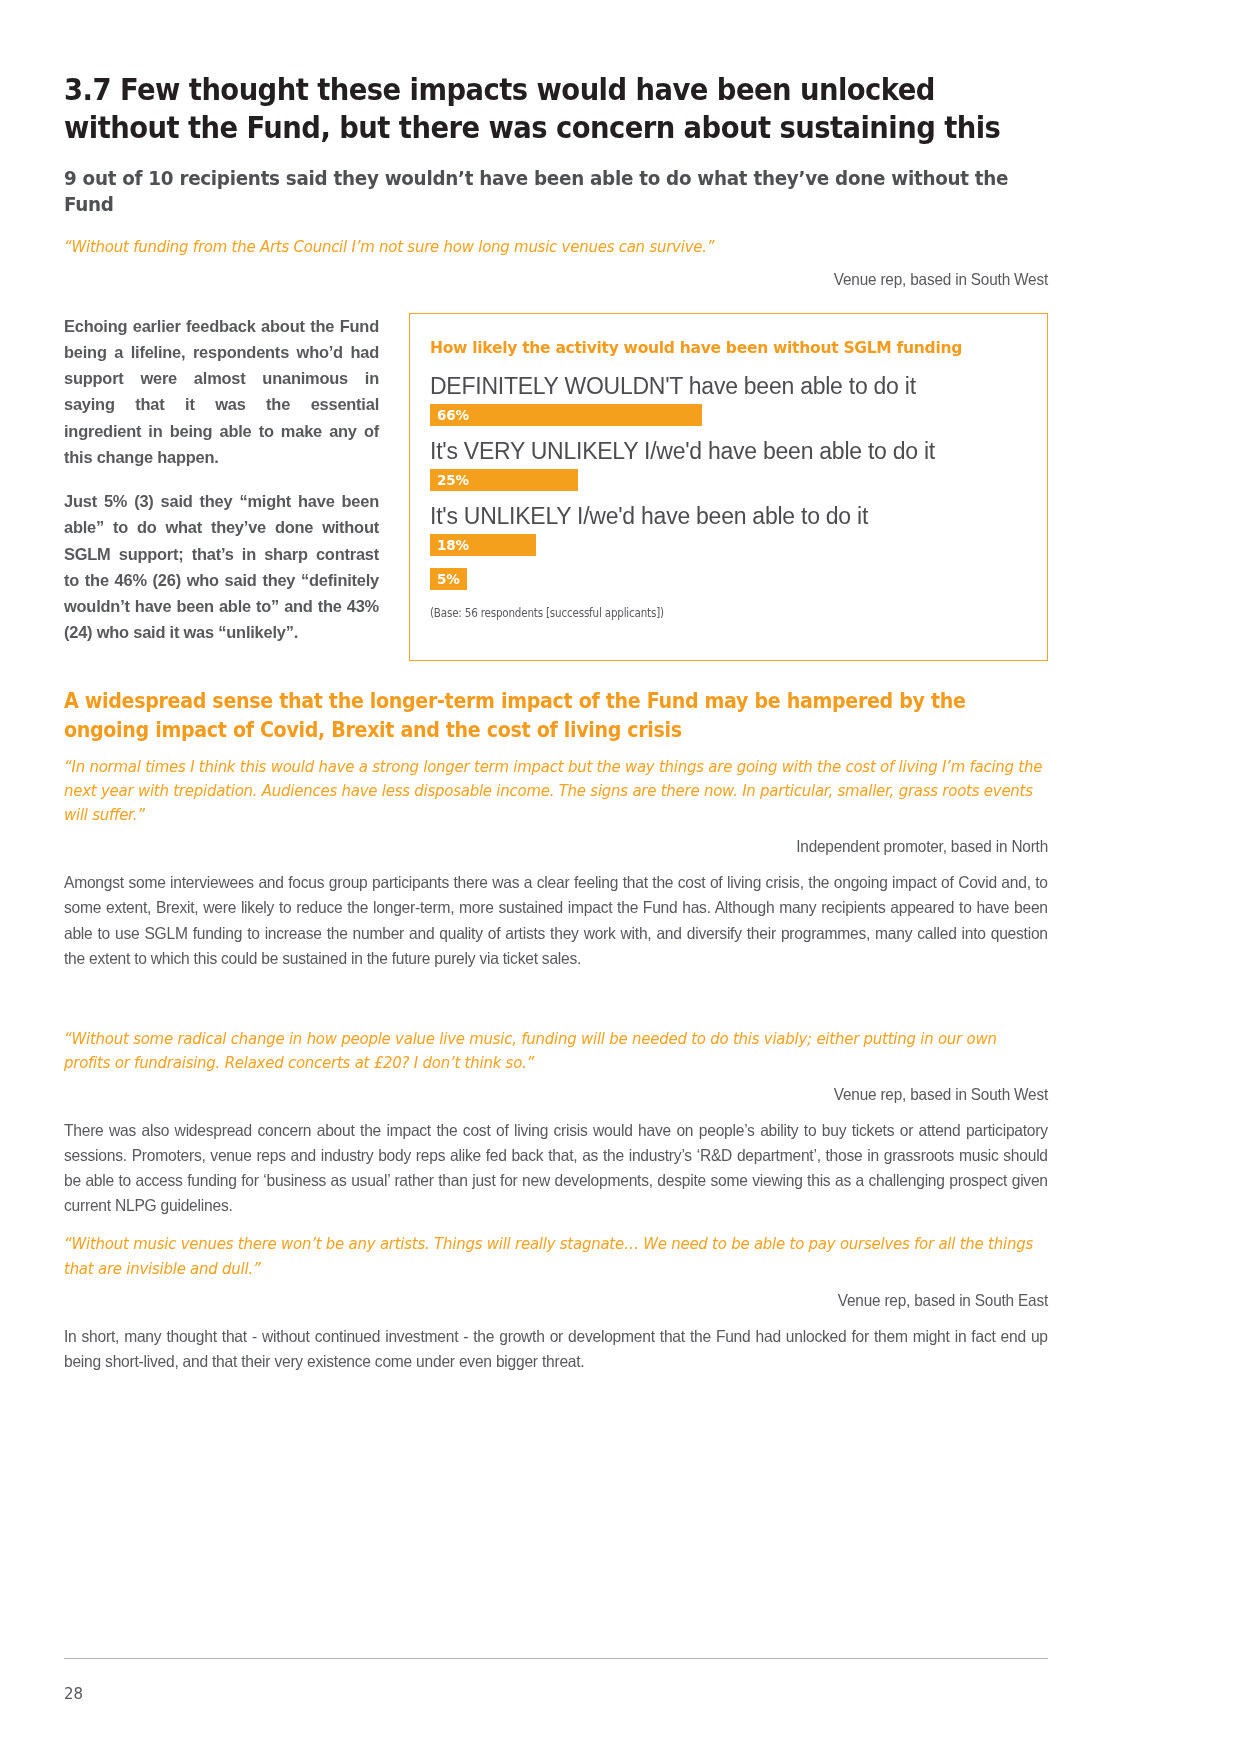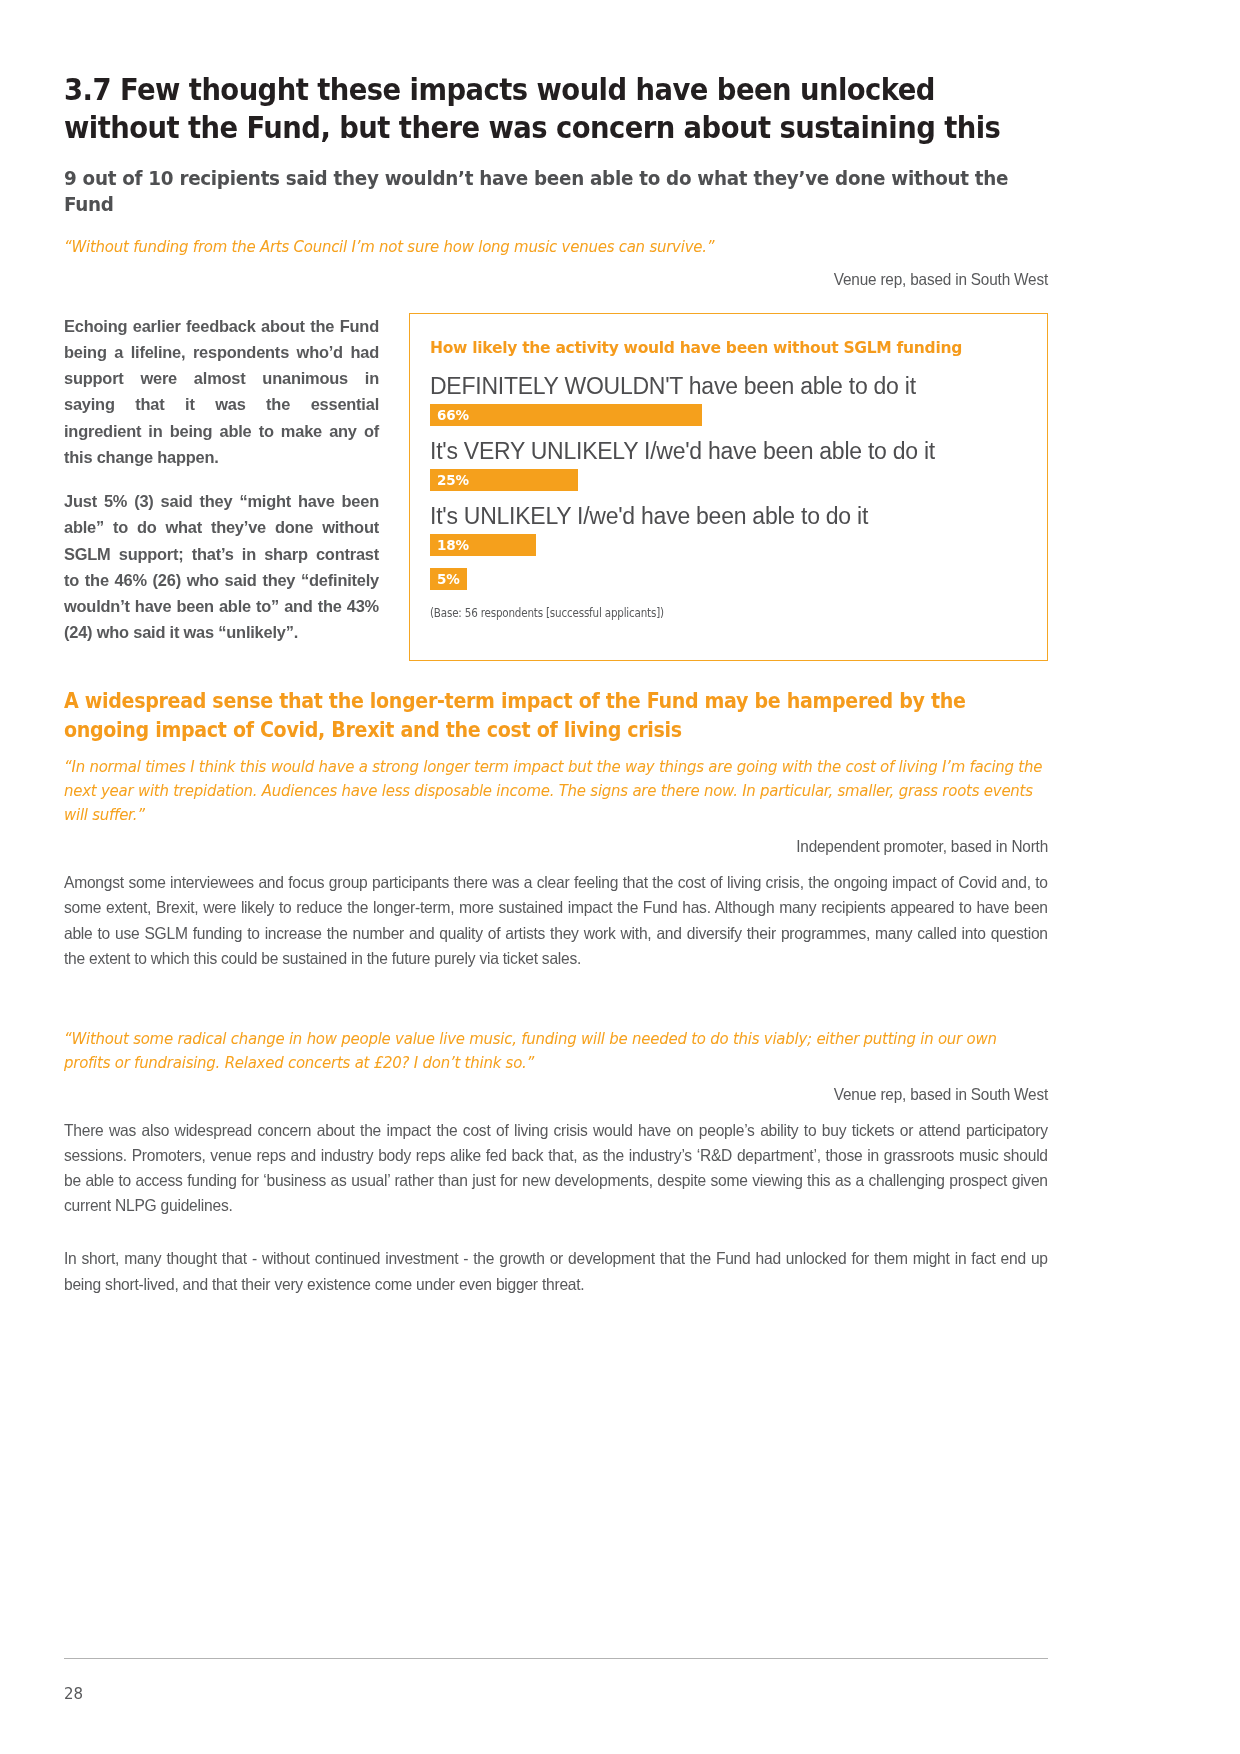--- a/index.html
+++ b/index.html
@@ -293,20 +293,24 @@
 
     <div>
       <p class="quote">“Without some radical change in how people value live music, funding will be needed to do this viably; either putting in our own profits or fundraising.  Relaxed concerts at £20?  I don’t think so.”</p>
       <div class="attrib">Venue rep, based in South West</div>
     </div>
 
     <div class="gap-sm"></div>
 
     <p class="body-p">There was also widespread concern about the impact the cost of living crisis would have on people’s ability to buy tickets or attend participatory sessions. Promoters, venue reps and industry body reps alike fed back that, as the industry’s ‘R&amp;D department’, those in grassroots music should be able to access funding for ‘business as usual’ rather than just for new developments, despite some viewing this as a challenging prospect given current NLPG guidelines.</p>
 
+    <div>
+      <p class="quote">“Without music venues there won’t be any artists. Things will really stagnate… We need to be able to pay ourselves for all the things that are invisible and dull.”</p>
+      <div class="attrib">Venue rep, based in South East</div>
+    </div>
 
     <div class="gap-sm"></div>
 
     <p class="body-p">In short, many thought that - without continued investment - the growth or development that the Fund had unlocked for them might in fact end up being short-lived, and that their very existence come under even bigger threat.</p>
 
   </div>
 
   <div class="footer-rule"></div>
   <div class="page-number">28</div>
 

